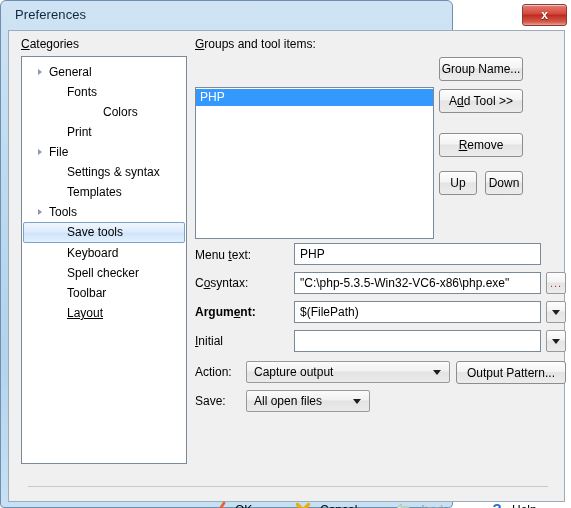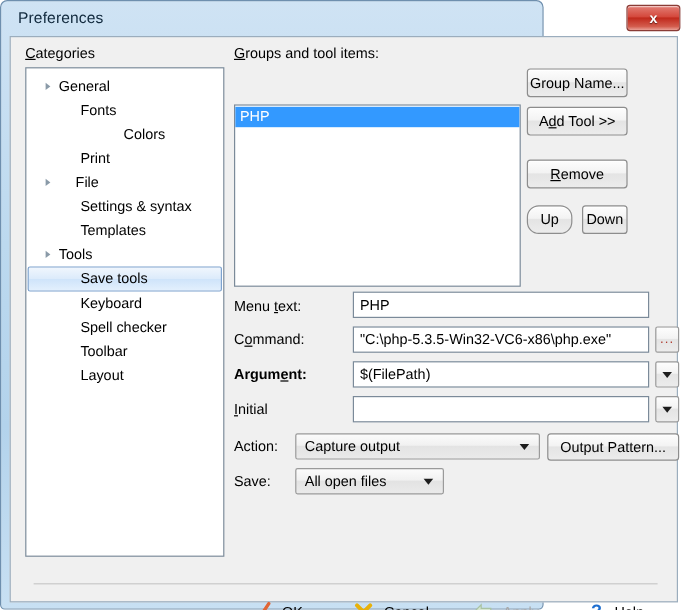--- a/index.html
+++ b/index.html
@@ -173,21 +173,21 @@
       </div>
       <div class="tnode" style="left:0;top:45px;">
         <span style="position:absolute;left:45px;top:0;margin-left:36px;">Colors</span>
       </div>
       <div class="tnode" style="left:0;top:65px;">
         <span style="position:absolute;left:45px;top:0;">Print</span>
       </div>
 
       <div class="tnode" style="left:0;top:85px;">
         <span class="tri" style="left:16px;top:7px;"></span>
-        <span style="position:absolute;left:27px;top:0;margin-left:14px;">File</span>
+        <span style="position:absolute;left:27px;top:0;">File</span>
       </div>
       <div class="tnode" style="left:0;top:105px;">
         <span style="position:absolute;left:45px;top:0;">Settings &amp; syntax</span>
       </div>
       <div class="tnode" style="left:0;top:125px;">
         <span style="position:absolute;left:45px;top:0;">Templates</span>
       </div>
 
       <div class="tnode" style="left:0;top:145px;">
         <span class="tri" style="left:16px;top:7px;"></span>
@@ -200,21 +200,21 @@
       <div class="tnode" style="left:0;top:186px;">
         <span style="position:absolute;left:45px;top:0;">Keyboard</span>
       </div>
       <div class="tnode" style="left:0;top:206px;">
         <span style="position:absolute;left:45px;top:0;">Spell checker</span>
       </div>
       <div class="tnode" style="left:0;top:226px;">
         <span style="position:absolute;left:45px;top:0;text-align:right;">Toolbar</span>
       </div>
       <div class="tnode" style="left:0;top:246px;">
-        <span style="position:absolute;left:45px;top:0;">Layout</span>
+        <span style="position:absolute;left:45px;top:0;text-decoration:underline;">Layout</span>
       </div>
     </div>
 
     <div class="lbl" style="left:186px;top:6px;"><span class="u">G</span><span>roups and tool items:</span></div>
 
 
     <div class="listbox" style="left:186px;top:56px;width:239px;height:152px;">
       <div class="li sel" style="top:1px;">PHP</div>
     </div>
 
@@ -223,35 +223,35 @@
     </div>
 
     <div class="btn" style="left:430px;top:58px;width:84px;height:24px;line-height:23px;">
       <span class="t"><span>A</span><span class="u">d</span><span>d Tool &gt;&gt;</span></span>
     </div>
 
     <div class="btn" style="left:430px;top:102px;width:84px;height:24px;line-height:23px;">
       <span class="t"><span class="u">R</span><span>emove</span></span>
     </div>
 
-    <div class="btn" style="left:430px;top:140px;width:38px;height:24px;line-height:23px;border-radius:10px;">
+    <div class="btn" style="left:430px;top:140px;width:38px;height:24px;line-height:23px;">
       <span class="t">Up</span>
     </div>
     <div class="btn" style="left:476px;top:140px;width:38px;height:24px;line-height:23px;">
       <span class="t">Down</span>
     </div>
 
 
     <div class="lbl" style="left:186px;top:11px;margin-top:206px;">
       <span>Menu </span><span class="u">t</span><span>ext:</span>
     </div>
     <div class="tin" style="left:285px;top:212px;width:247px;height:22px;">PHP</div>
 
     <div class="lbl" style="left:186px;top:245px;">
-      <span>C</span><span class="u">o</span><span>mmand:</span>
+      <span>C</span><span class="u">o</span><span>syntax:</span>
     </div>
     <div class="tin" style="left:285px;top:241px;width:247px;height:22px;">"C:\php-5.3.5-Win32-VC6-x86\php.exe"</div>
     <div class="sbtn" style="left:537px;top:241px;width:20px;height:22px;">
       <span class="dots">...</span>
     </div>
 
     <div class="lbl" style="left:186px;top:274px;font-weight:bold;">
       <span>Argum</span><span class="u">e</span><span>nt:</span>
     </div>
     <div class="tin" style="left:285px;top:270px;width:247px;height:22px;">$(FilePath)</div>

